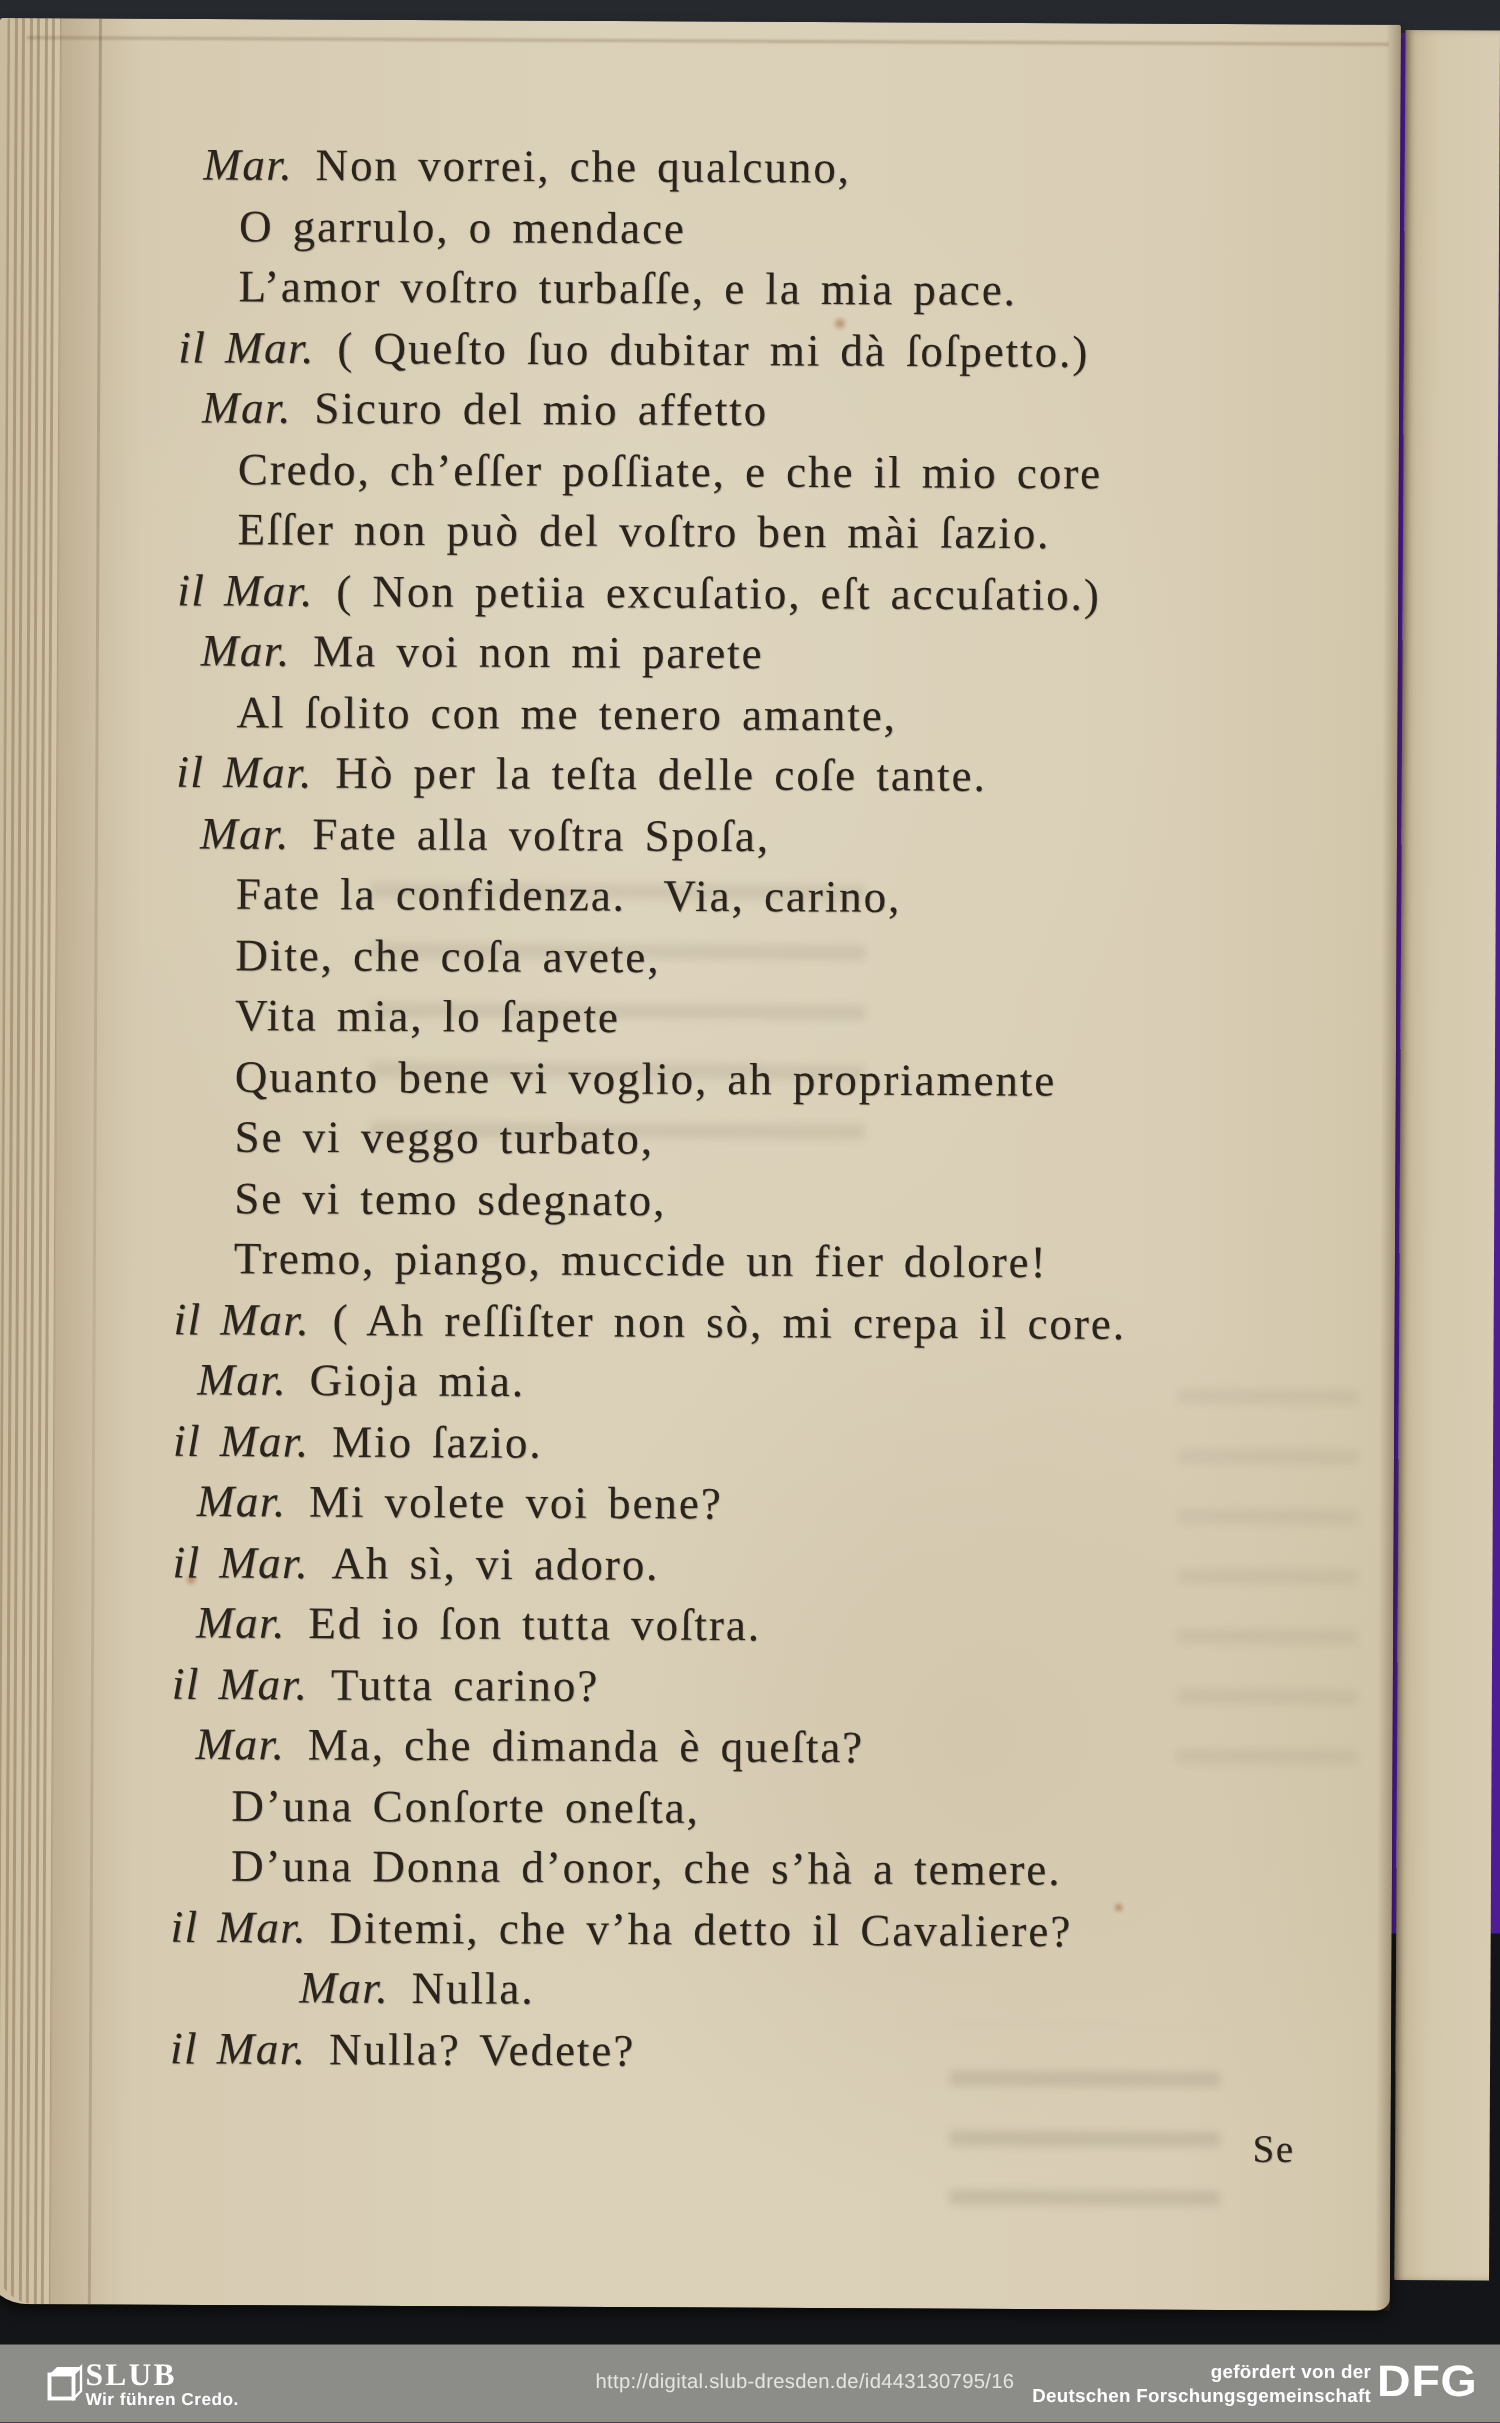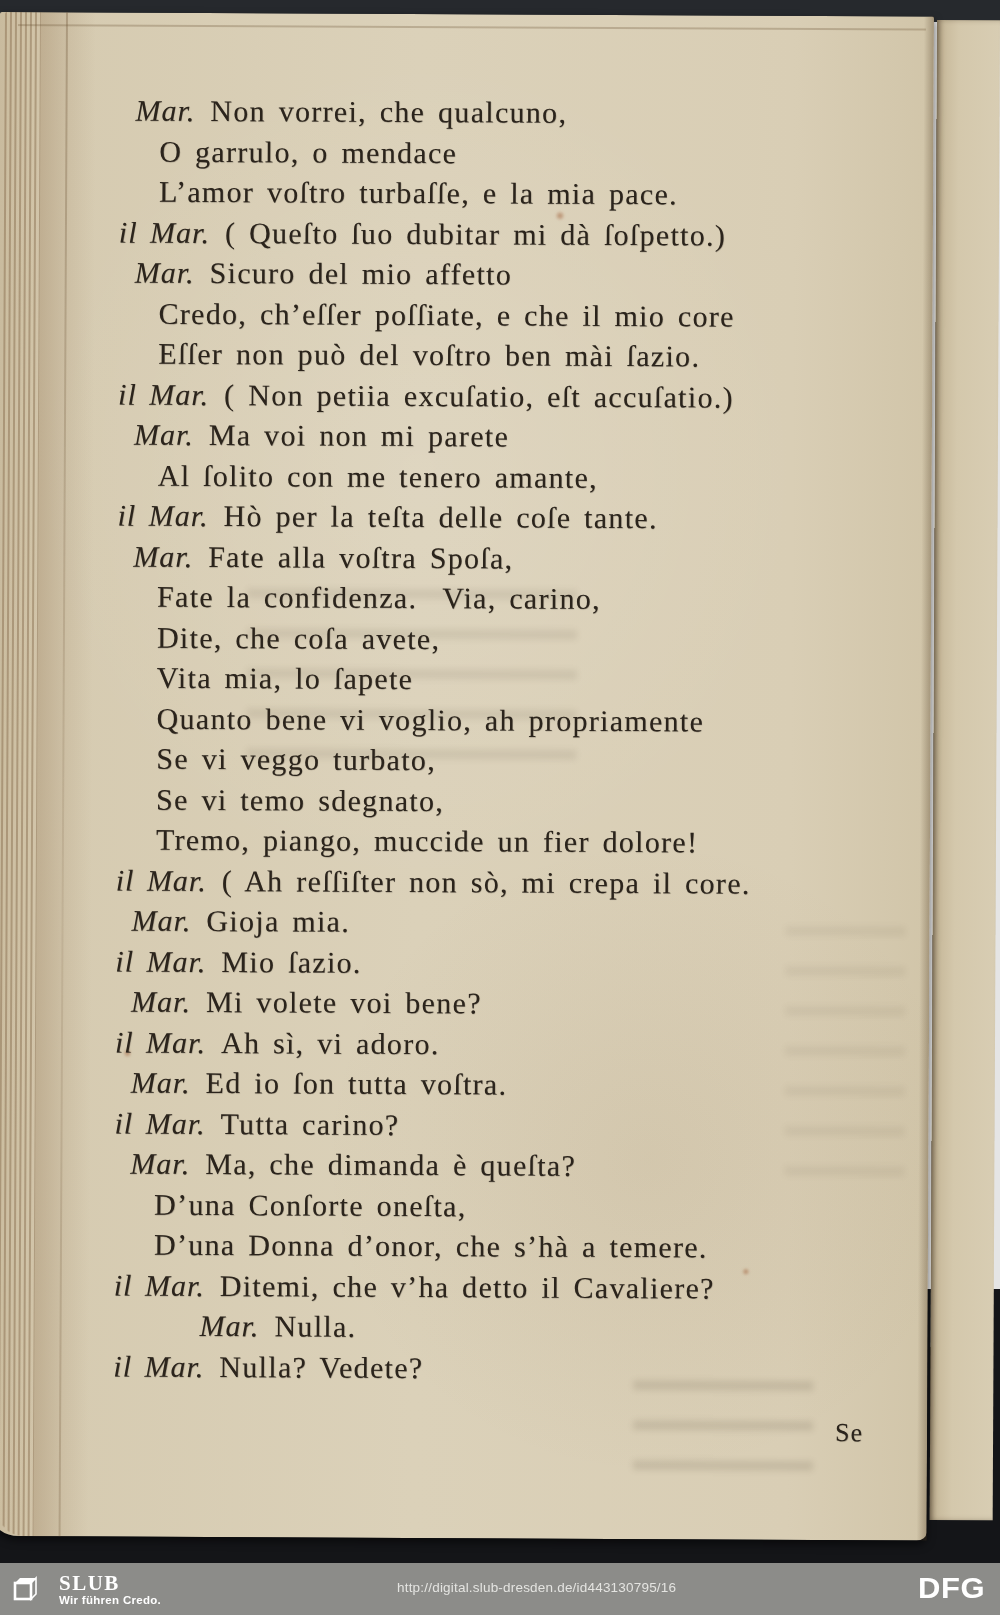--- a/index.html
+++ b/index.html
@@ -2,21 +2,21 @@
 <html><head>
 <meta charset="utf-8">
 <style>
   html,body{margin:0;padding:0;}
   body{
     width:1000px;height:1615px;position:relative;overflow:hidden;
     background:#141518;
     font-family:"Liberation Serif","DejaVu Serif",serif;
   }
   
-  .scan{position:absolute;left:0;top:0;width:1000px;height:1289px;background:#e5e5e5;}
+  .scan{position:absolute;left:0;top:0;width:1000px;height:1289px;background:#4c1d95;}
   .top-strip{position:absolute;left:0;top:0;width:1000px;height:22px;background:#26292d;}
   .page{
     position:absolute;left:0;top:12px;width:934px;height:1524px;
     transform:rotate(0.28deg);transform-origin:0 0;
     background:
       radial-gradient(ellipse 60% 40% at 45% 30%, rgba(255,255,255,0.10), transparent 70%),
       radial-gradient(ellipse 50% 30% at 70% 75%, rgba(120,90,50,0.07), transparent 70%),
       linear-gradient(90deg,#c9bb9e 0,#d6cbb1 7%,#dbd1b9 45%,#d9ceb5 85%,#d1c5a9 100%);
     border-radius:2px 2px 10px 26px / 2px 2px 8px 20px;
     box-shadow:0 4px 8px rgba(0,0,0,.55);
@@ -77,21 +77,21 @@
   .fox{position:absolute;border-radius:50%;filter:blur(1px);
     background:radial-gradient(circle, rgba(150,78,38,.55), rgba(150,78,38,0) 70%);}
   .f1{left:556px;top:196px;width:10px;height:10px;}
   .f2{left:128px;top:1036px;width:9px;height:9px;}
   .f3{left:748px;top:1252px;width:8px;height:8px;}
   
   .footerbar{
     position:absolute;left:0;bottom:0;width:1000px;height:52px;
     background:#8c8c89;font-family:"Liberation Sans","DejaVu Sans",sans-serif;
   }
-  .slub{position:absolute;left:12px;top:9px;display:flex;align-items:flex-start;gap:20px;}
+  .slub{position:absolute;left:30px;top:9px;display:flex;align-items:flex-start;gap:0;}
   .slub svg{display:block;margin-top:3px;}
   .slub-text{display:flex;flex-direction:column;}
   .slub-name{
     font-family:"Liberation Serif","DejaVu Serif",serif;
     font-weight:700;font-size:21px;letter-spacing:1.5px;color:#fff;line-height:22px;
   }
   .slub-tagline{font-weight:700;font-size:11.5px;color:#fff;letter-spacing:.3px;line-height:13px;}
   .footer-url{
     position:absolute;left:397px;top:17px;
     font-size:13.5px;color:#e4e4e1;letter-spacing:.2px;
@@ -175,15 +175,19 @@
       <path d="M19 8 L24 3 L24 19 L19 24 Z" fill="none" stroke="#ffffff" stroke-width="1.6"></path>
     </svg>
     <div class="slub-text">
       <span class="slub-name">SLUB</span>
       <span class="slub-tagline">Wir führen Credo.</span>
     </div>
   </div>
 
   <div class="footer-url">http://digital.slub-dresden.de/id443130795/16</div>
 
+  <div class="funding">
+    <div>gefördert von der</div>
+    <div>Deutschen Forschungsgemeinschaft</div>
+  </div>
 
   <div class="dfg">DFG</div>
 </div>
 
 </body></html>

